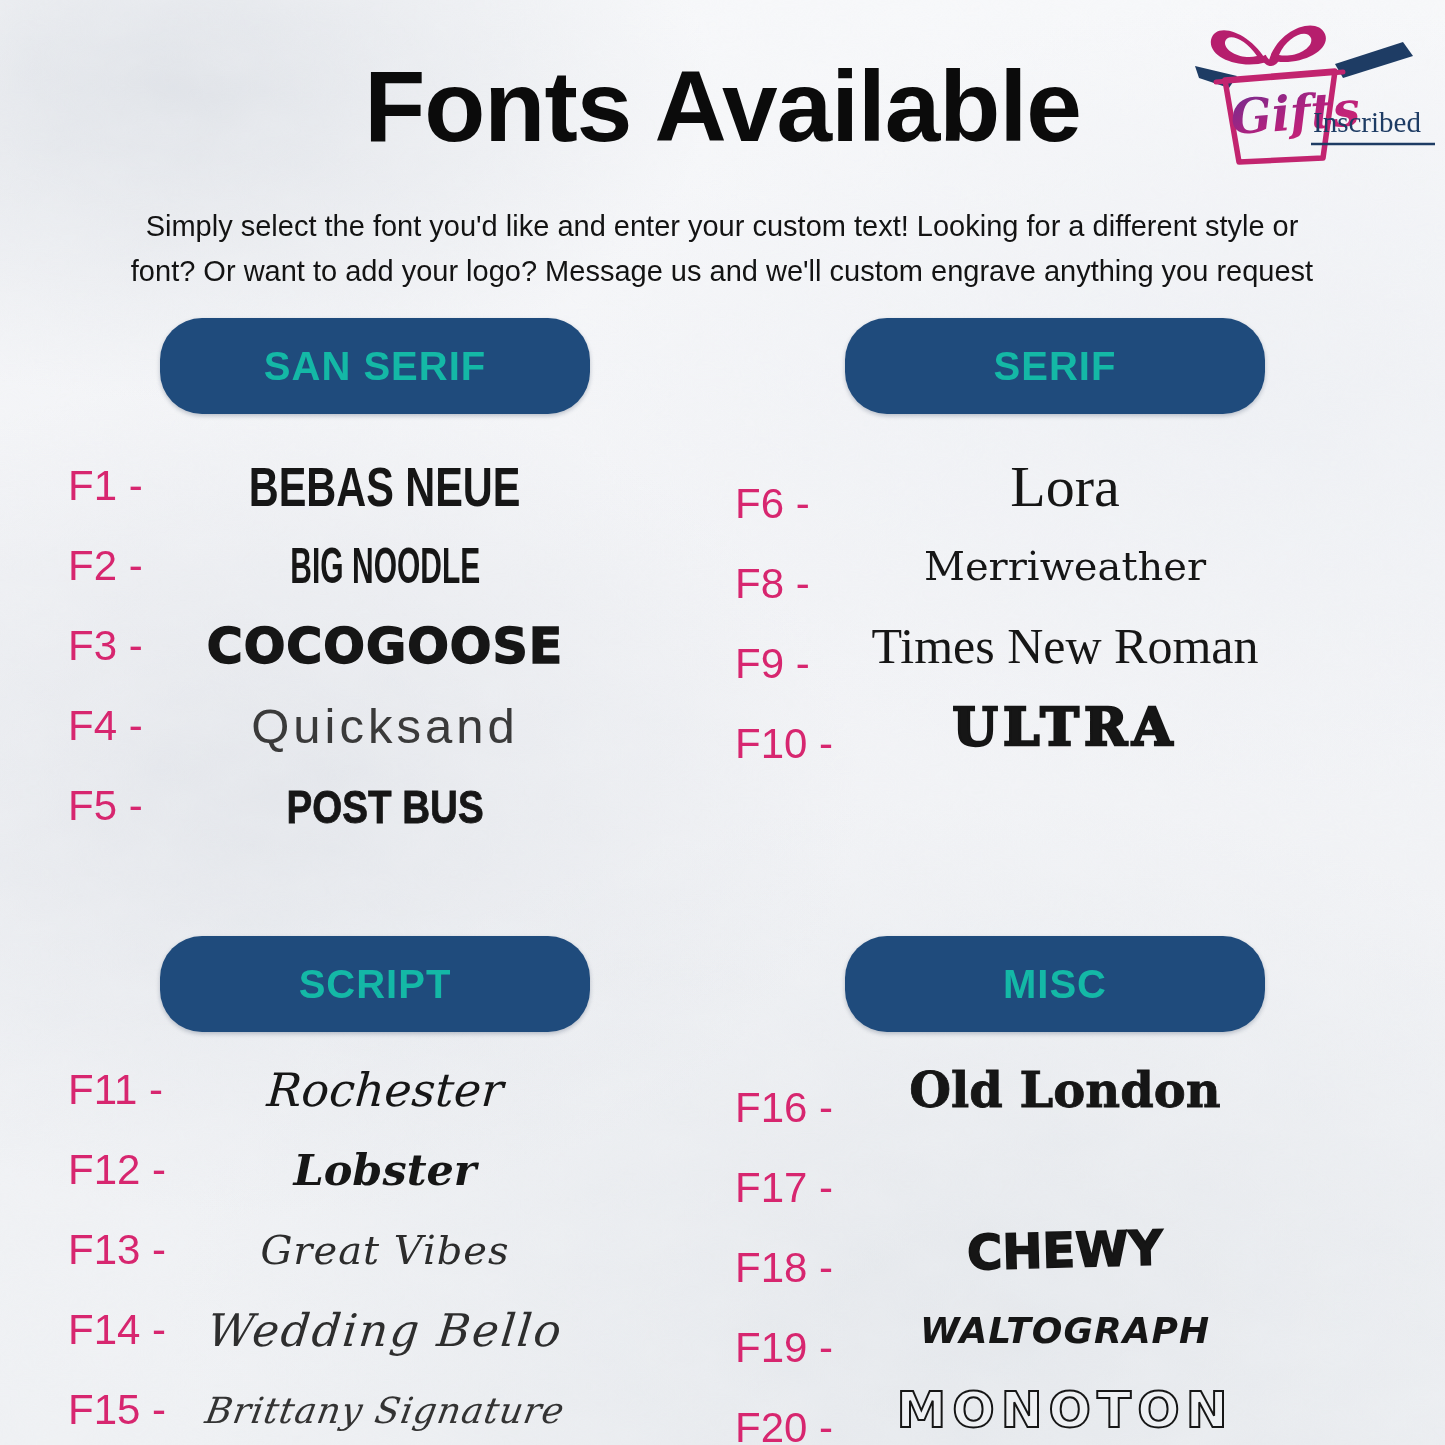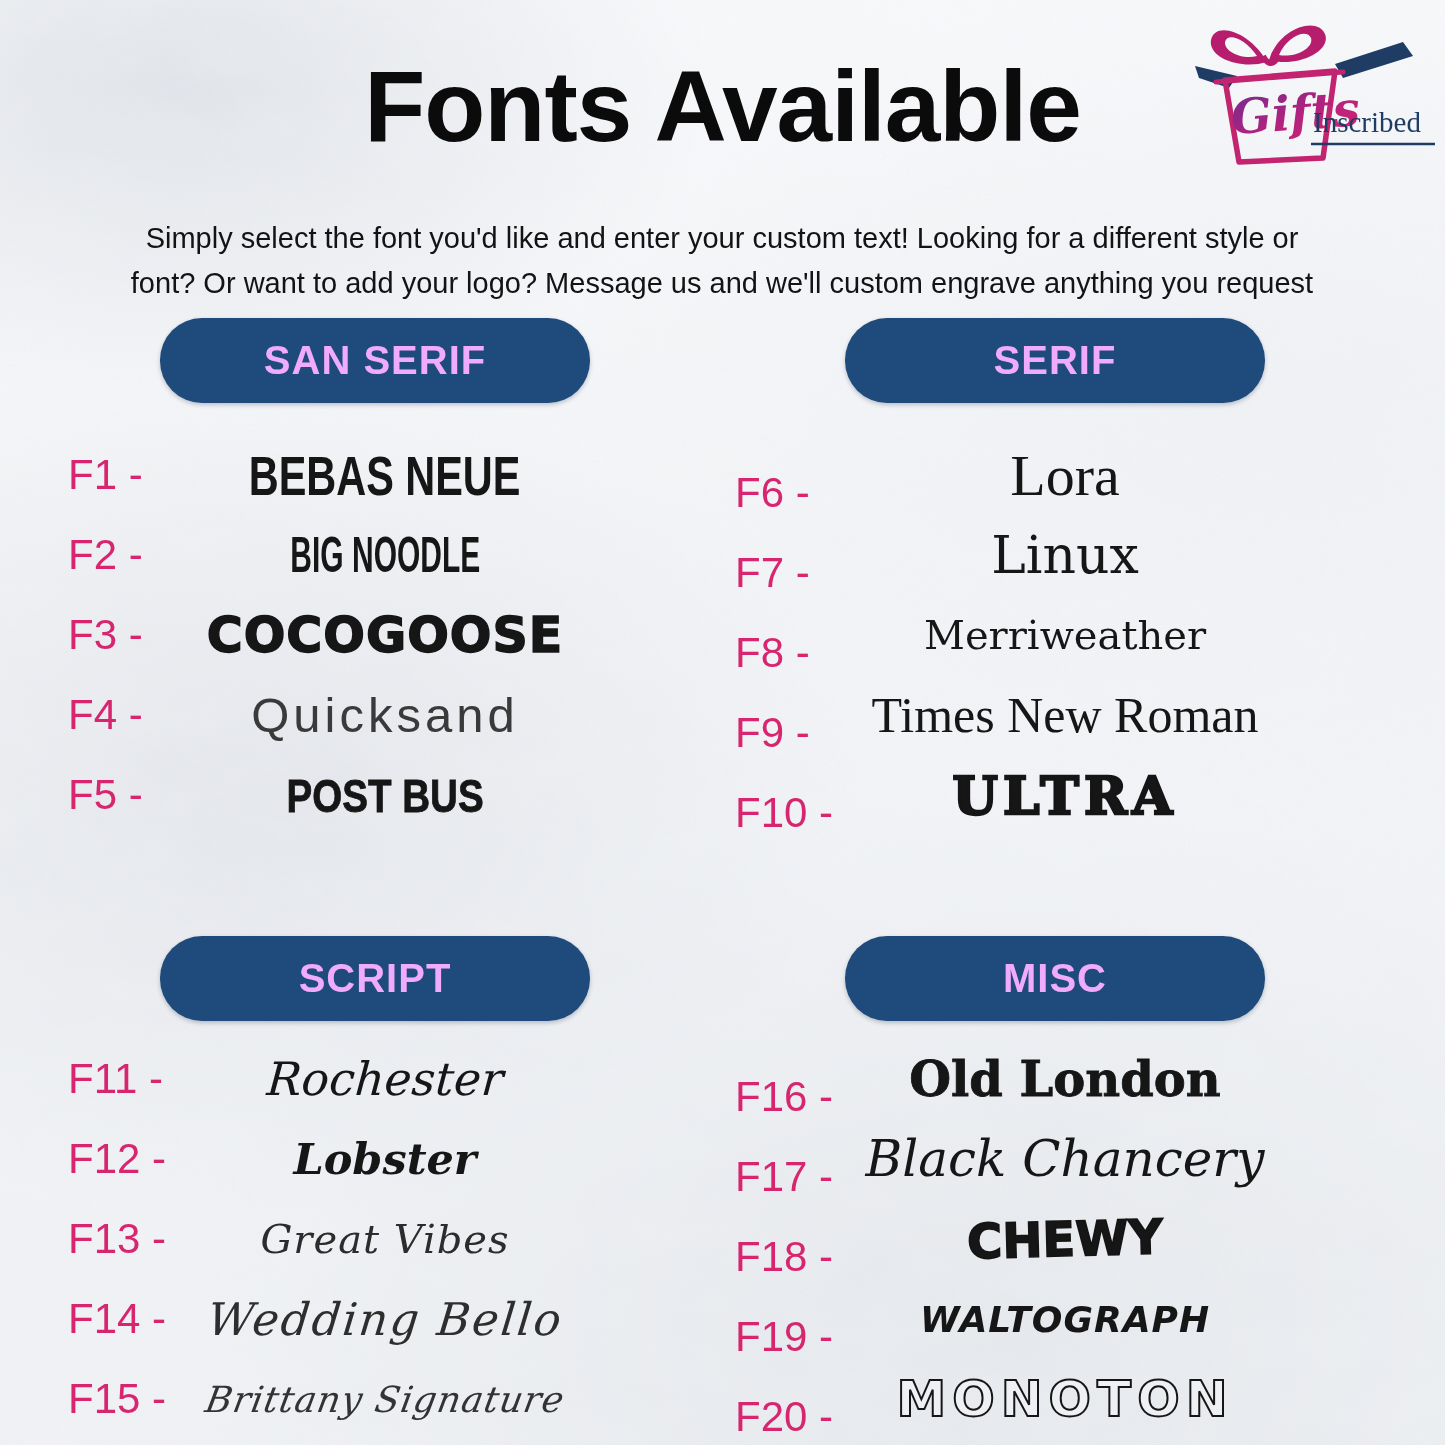--- a/index.html
+++ b/index.html
@@ -13,33 +13,33 @@
       radial-gradient(1250px 820px at 68% 92%, rgba(221,225,230,.6), transparent 65%),
       linear-gradient(180deg,#f7f8fa 0%,#f2f3f6 40%,#eef0f3 100%);
   }
   .noise{position:absolute;inset:0;opacity:.6;pointer-events:none;}
   .page-title{
     position:absolute;top:54px;left:0;width:1445px;text-align:center;
     font-size:100px;font-weight:700;letter-spacing:-1px;color:#0b0b0b;line-height:1.05;
   }
   .subtitle{
     position:absolute;top:204px;left:62px;width:1320px;text-align:center;
-    font-size:29px;line-height:1.55;color:#131313;margin-top:12px;
+    font-size:29px;line-height:1.55;color:#131313;
   }
   .brand{position:absolute;top:18px;left:1185px;width:256px;height:160px;}
   
   .section{position:absolute;width:620px;}
   .sec-left{left:40px;}
   .sec-right{left:720px;}
   .sec-row1{top:318px;}
   .sec-row2{top:936px;}
   .pill{
-    height:85px;border-radius:42px;background:var(--pill,#1f4b7c);
+    height:96px;border-radius:42px;background:var(--pill,#1f4b7c);
     display:flex;align-items:center;justify-content:center;
-    color:#f0abfc;font-size:40px;font-weight:700;letter-spacing:1px;
+    color:#14b8a6;font-size:40px;font-weight:700;letter-spacing:1px;
     box-shadow:0 2px 4px rgba(20,40,70,.25);
   }
   .sec-left .pill{margin-left:120px;width:430px;}
   .sec-right .pill{margin-left:125px;width:420px;}
   .rows{margin-top:32px;}
   .sec-row2 .rows{margin-top:18px;}
   .font-row{height:80px;display:flex;align-items:center;}
   .sec-left .font-row{padding-left:28px;}
   .sec-right .font-row{padding-left:15px;}
   .f-label{
@@ -160,26 +160,20 @@
   <div class="section sec-right sec-row1">
     <div class="pill">SERIF</div>
     <div class="rows">
       <div class="font-row">
         <span class="f-label">F6 -</span>
         <span class="f-sample-box">
             <span class="f-sample fs-lora">Lora</span>
           </span>
       </div>
       <div class="font-row">
-        <span class="f-label">F7 -</span>
-        <span class="f-sample-box">
-            <span class="f-sample fs-linux">Linux</span>
-          </span>
-      </div>
-      <div class="font-row">
         <span class="f-label">F8 -</span>
         <span class="f-sample-box">
             <span class="f-sample fs-merriweather">Merriweather</span>
           </span>
       </div>
       <div class="font-row">
         <span class="f-label">F9 -</span>
         <span class="f-sample-box">
             <span class="f-sample fs-times">Times New Roman</span>
           </span>
@@ -233,23 +227,20 @@
     <div class="pill">MISC</div>
     <div class="rows">
       <div class="font-row">
         <span class="f-label">F16 -</span>
         <span class="f-sample-box">
             <span class="f-sample fs-oldlondon">Old London</span>
           </span>
       </div>
       <div class="font-row">
         <span class="f-label">F17 -</span>
-        <span class="f-sample-box">
-            <span class="f-sample fs-chancery">Black Chancery</span>
-          </span>
       </div>
       <div class="font-row">
         <span class="f-label">F18 -</span>
         <span class="f-sample-box">
             <span class="f-sample fs-chewy">CHEWY</span>
           </span>
       </div>
       <div class="font-row">
         <span class="f-label">F19 -</span>
         <span class="f-sample-box">

